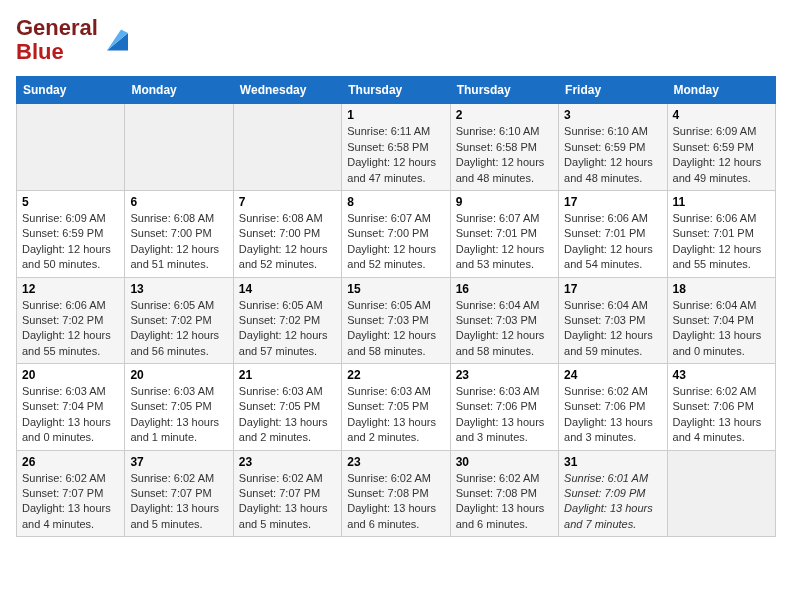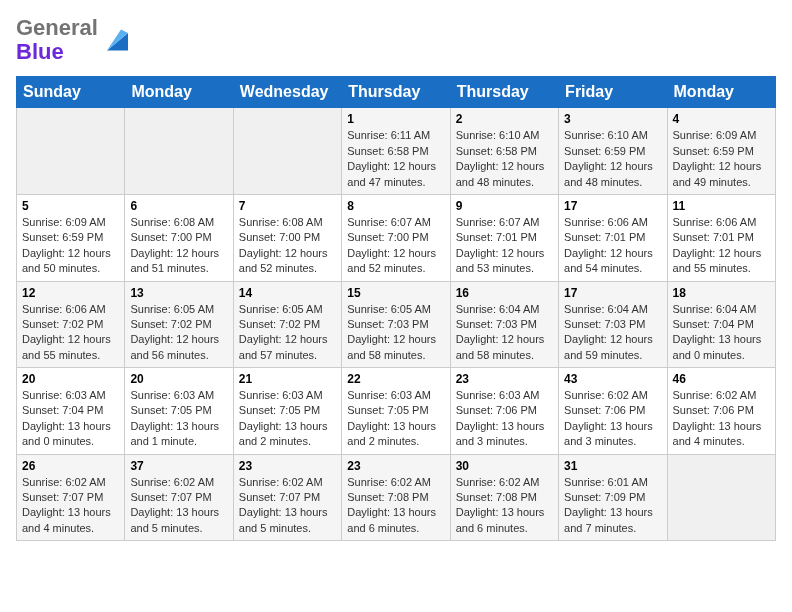--- a/index.html
+++ b/index.html
@@ -18,22 +18,22 @@
     }
     .logo {
       display: flex;
       align-items: center;
     }
     .logo-text {
       font-size: 22px;
       font-weight: bold;
       line-height: 1.1;
     }
-    .logo-general { color: #737373; }
-    .logo-blue { color: #6d28d9; }
+    .logo-general { color: #7f1d1d; }
+    .logo-blue { color: #b91c1c; }
     .logo-icon {
       width: 28px;
       height: 28px;
       margin-left: 2px;
     }
     .title-block {
       text-align: right;
     }
     .month-year {
       font-size: 32px;
@@ -47,21 +47,21 @@
     table {
       width: 100%;
       border-collapse: collapse;
       font-size: 11px;
     }
     thead tr th {
       background-color: #1a6fc4;
       color: #fff;
       text-align: left;
       padding: 6px 6px;
-      font-size: 16px;
+      font-size: 12px;
       font-weight: bold;
       border: 1px solid #1a6fc4;
     }
     tbody tr td {
       border: 1px solid #ccc;
       vertical-align: top;
       padding: 4px 5px;
       min-height: 80px;
       width: 14.28%;
     }
@@ -264,27 +264,27 @@
 Sunset: 7:05 PM
 Daylight: 13 hours and 2 minutes.</div>
         </td>
         <td>
           <span class="day-number">23</span>
           <div class="day-info" style="white-space: pre-line;">Sunrise: 6:03 AM
 Sunset: 7:06 PM
 Daylight: 13 hours and 3 minutes.</div>
         </td>
         <td>
-          <span class="day-number">43</span>
+          <span class="day-number">24</span>
           <div class="day-info" style="white-space: pre-line;">Sunrise: 6:02 AM
 Sunset: 7:06 PM
 Daylight: 13 hours and 3 minutes.</div>
         </td>
         <td>
-          <span class="day-number">46</span>
+          <span class="day-number">43</span>
           <div class="day-info" style="white-space: pre-line;">Sunrise: 6:02 AM
 Sunset: 7:06 PM
 Daylight: 13 hours and 4 minutes.</div>
         </td>
       </tr>
       <tr>
         <td>
           <span class="day-number">26</span>
           <div class="day-info" style="white-space: pre-line;">Sunrise: 6:02 AM
 Sunset: 7:07 PM
@@ -309,20 +309,20 @@
 Daylight: 13 hours and 6 minutes.</div>
         </td>
         <td>
           <span class="day-number">30</span>
           <div class="day-info" style="white-space: pre-line;">Sunrise: 6:02 AM
 Sunset: 7:08 PM
 Daylight: 13 hours and 6 minutes.</div>
         </td>
         <td>
           <span class="day-number">31</span>
-          <div class="day-info" style="white-space: pre-line;">Sunrise: 6:01 AM
+          <div class="day-info" style="white-space: pre-line; font-style: italic;">Sunrise: 6:01 AM
 Sunset: 7:09 PM
 Daylight: 13 hours and 7 minutes.</div>
         </td>
         <td class="empty-cell"></td>
       </tr>
     </tbody>
 </table>
 
 </body></html>

